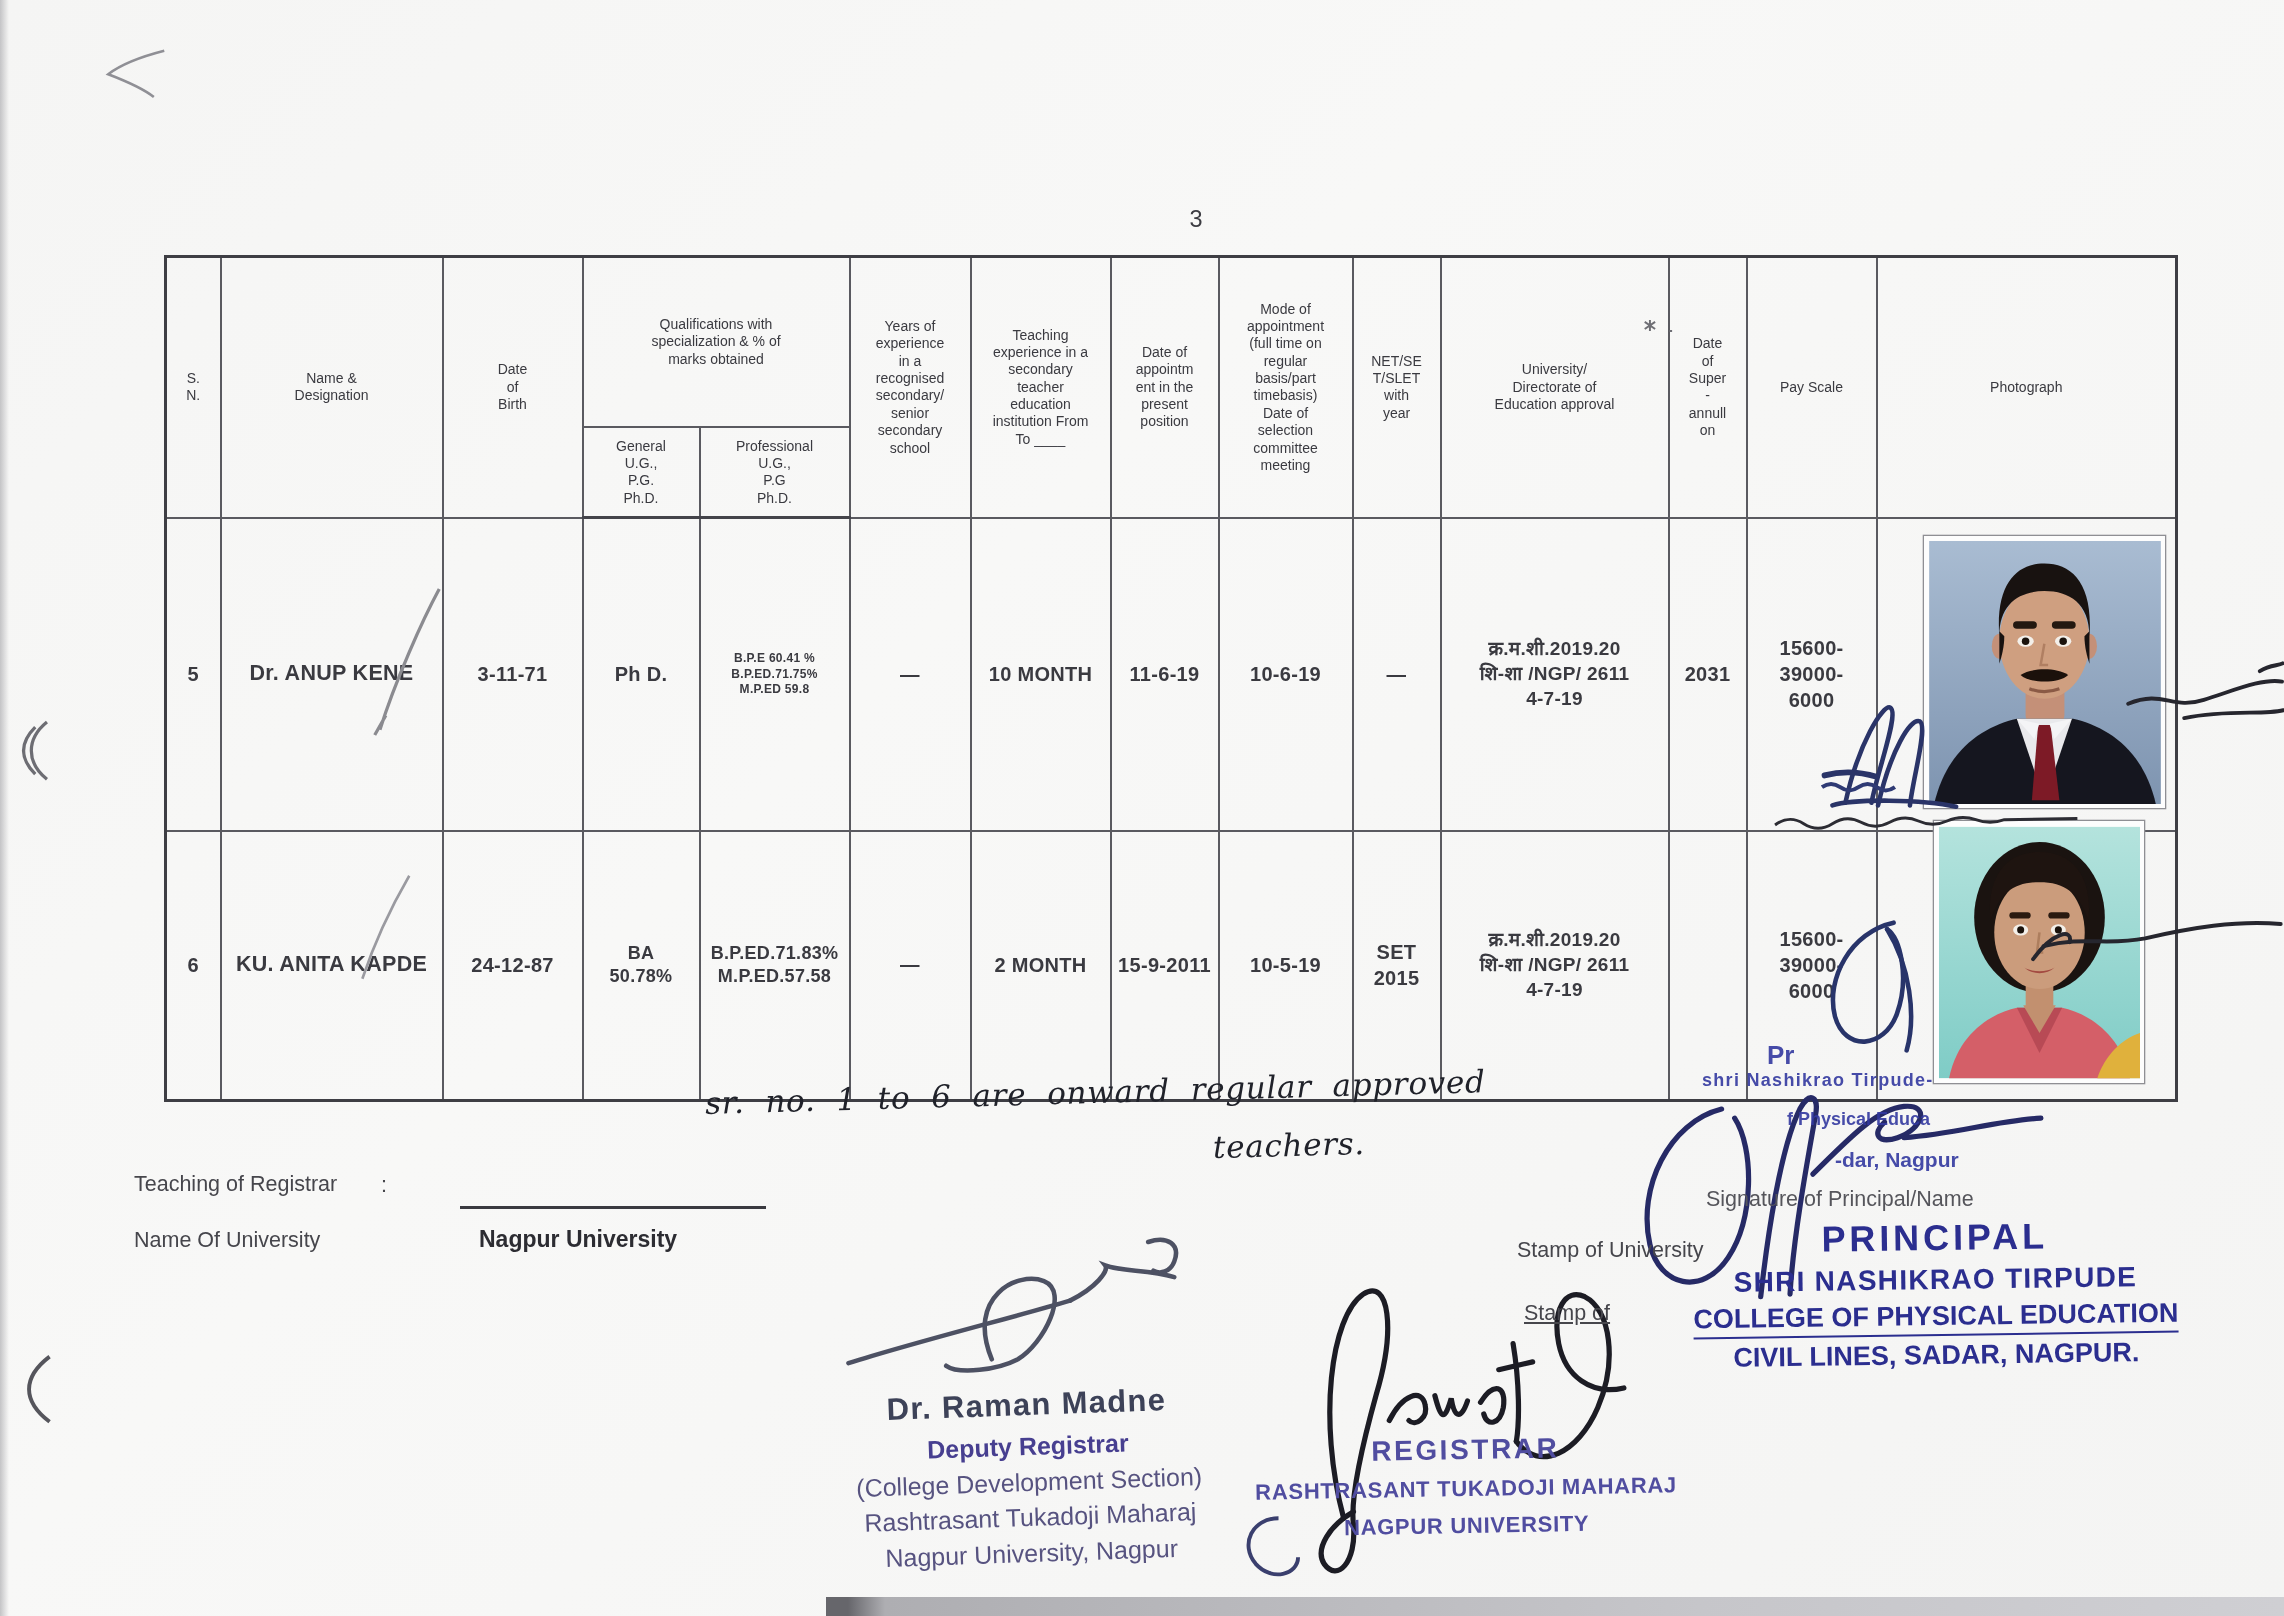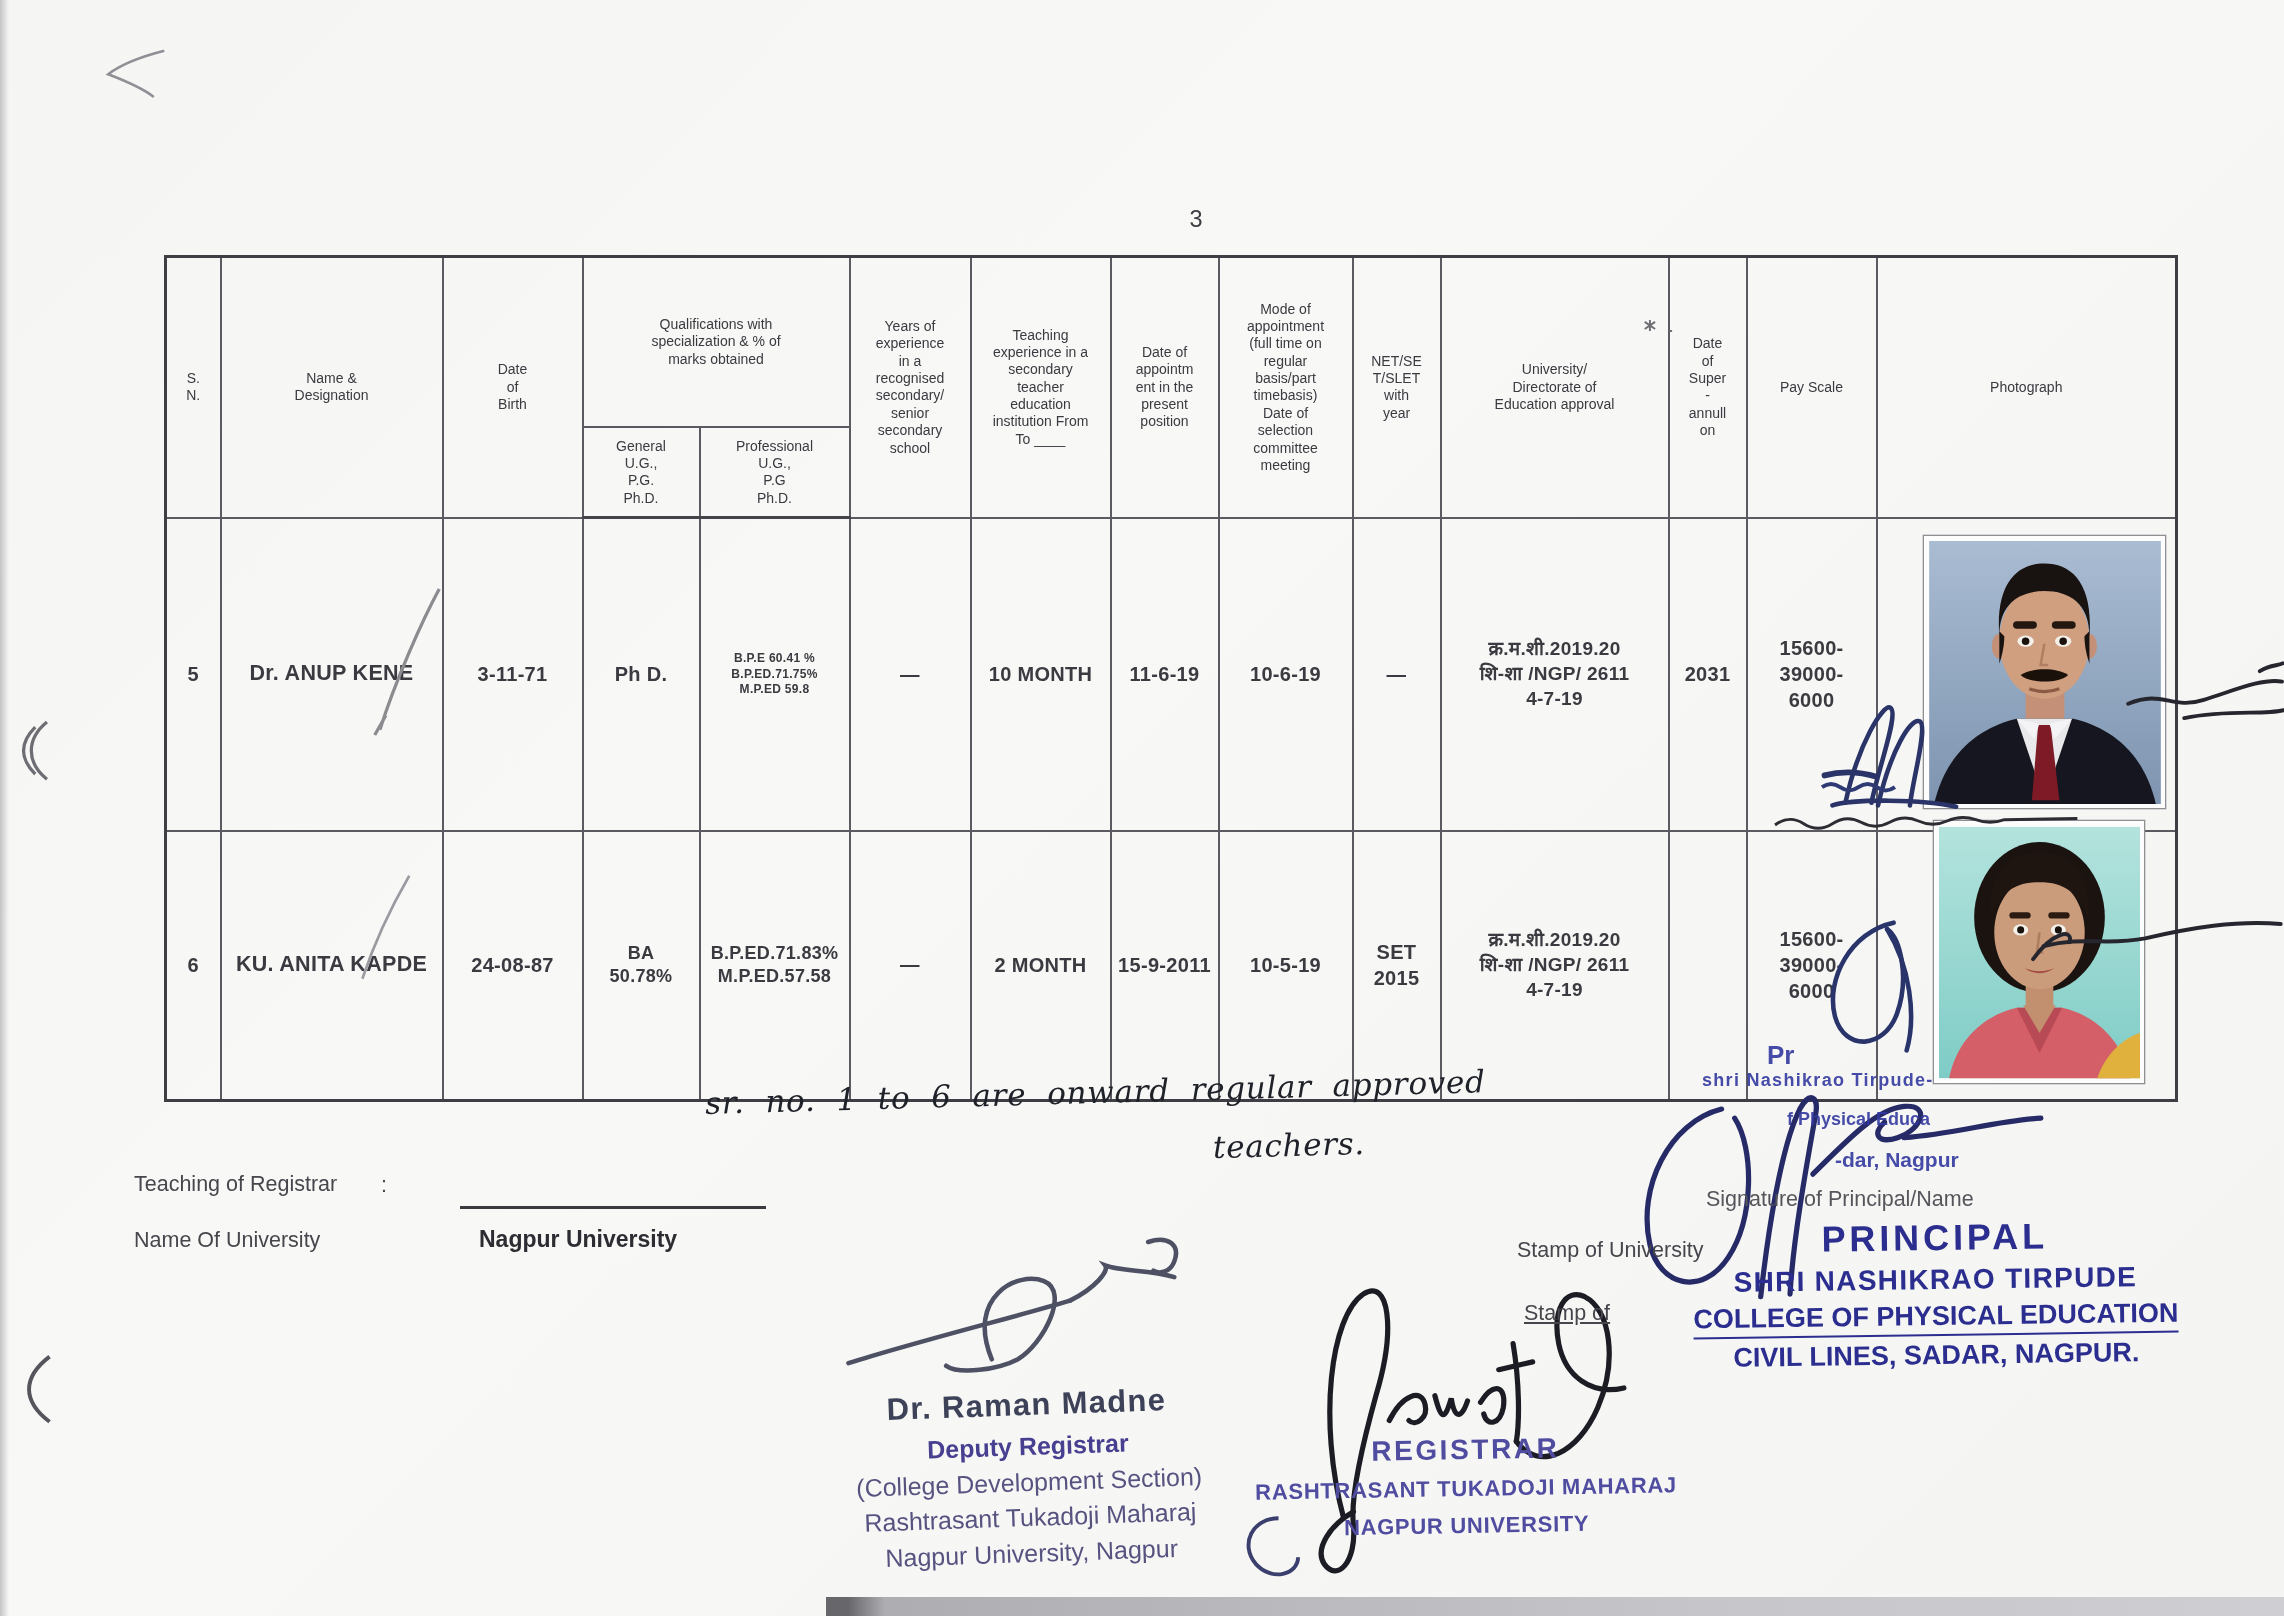--- a/index.html
+++ b/index.html
@@ -191,21 +191,21 @@
 4-7-19</td>
         <td class="d">2031</td>
         <td class="d pre">15600-
 39000-
 6000</td>
         <td></td>
       </tr>
       <tr class="r6">
         <td class="d">6</td>
         <td class="d name-cell">KU. ANITA KAPDE</td>
-        <td class="d">24-08-87</td>
+        <td class="d">24-12-87</td>
         <td class="d pre" style="font-size:18px">BA
 50.78%</td>
         <td class="d pre" style="font-size:18px">B.P.ED.71.83%
 M.P.ED.57.58</td>
         <td class="d dash">—</td>
         <td class="d">2 MONTH</td>
         <td class="d">15-9-2011</td>
         <td class="d">10-5-19</td>
         <td class="d pre">SET
 2015</td>

